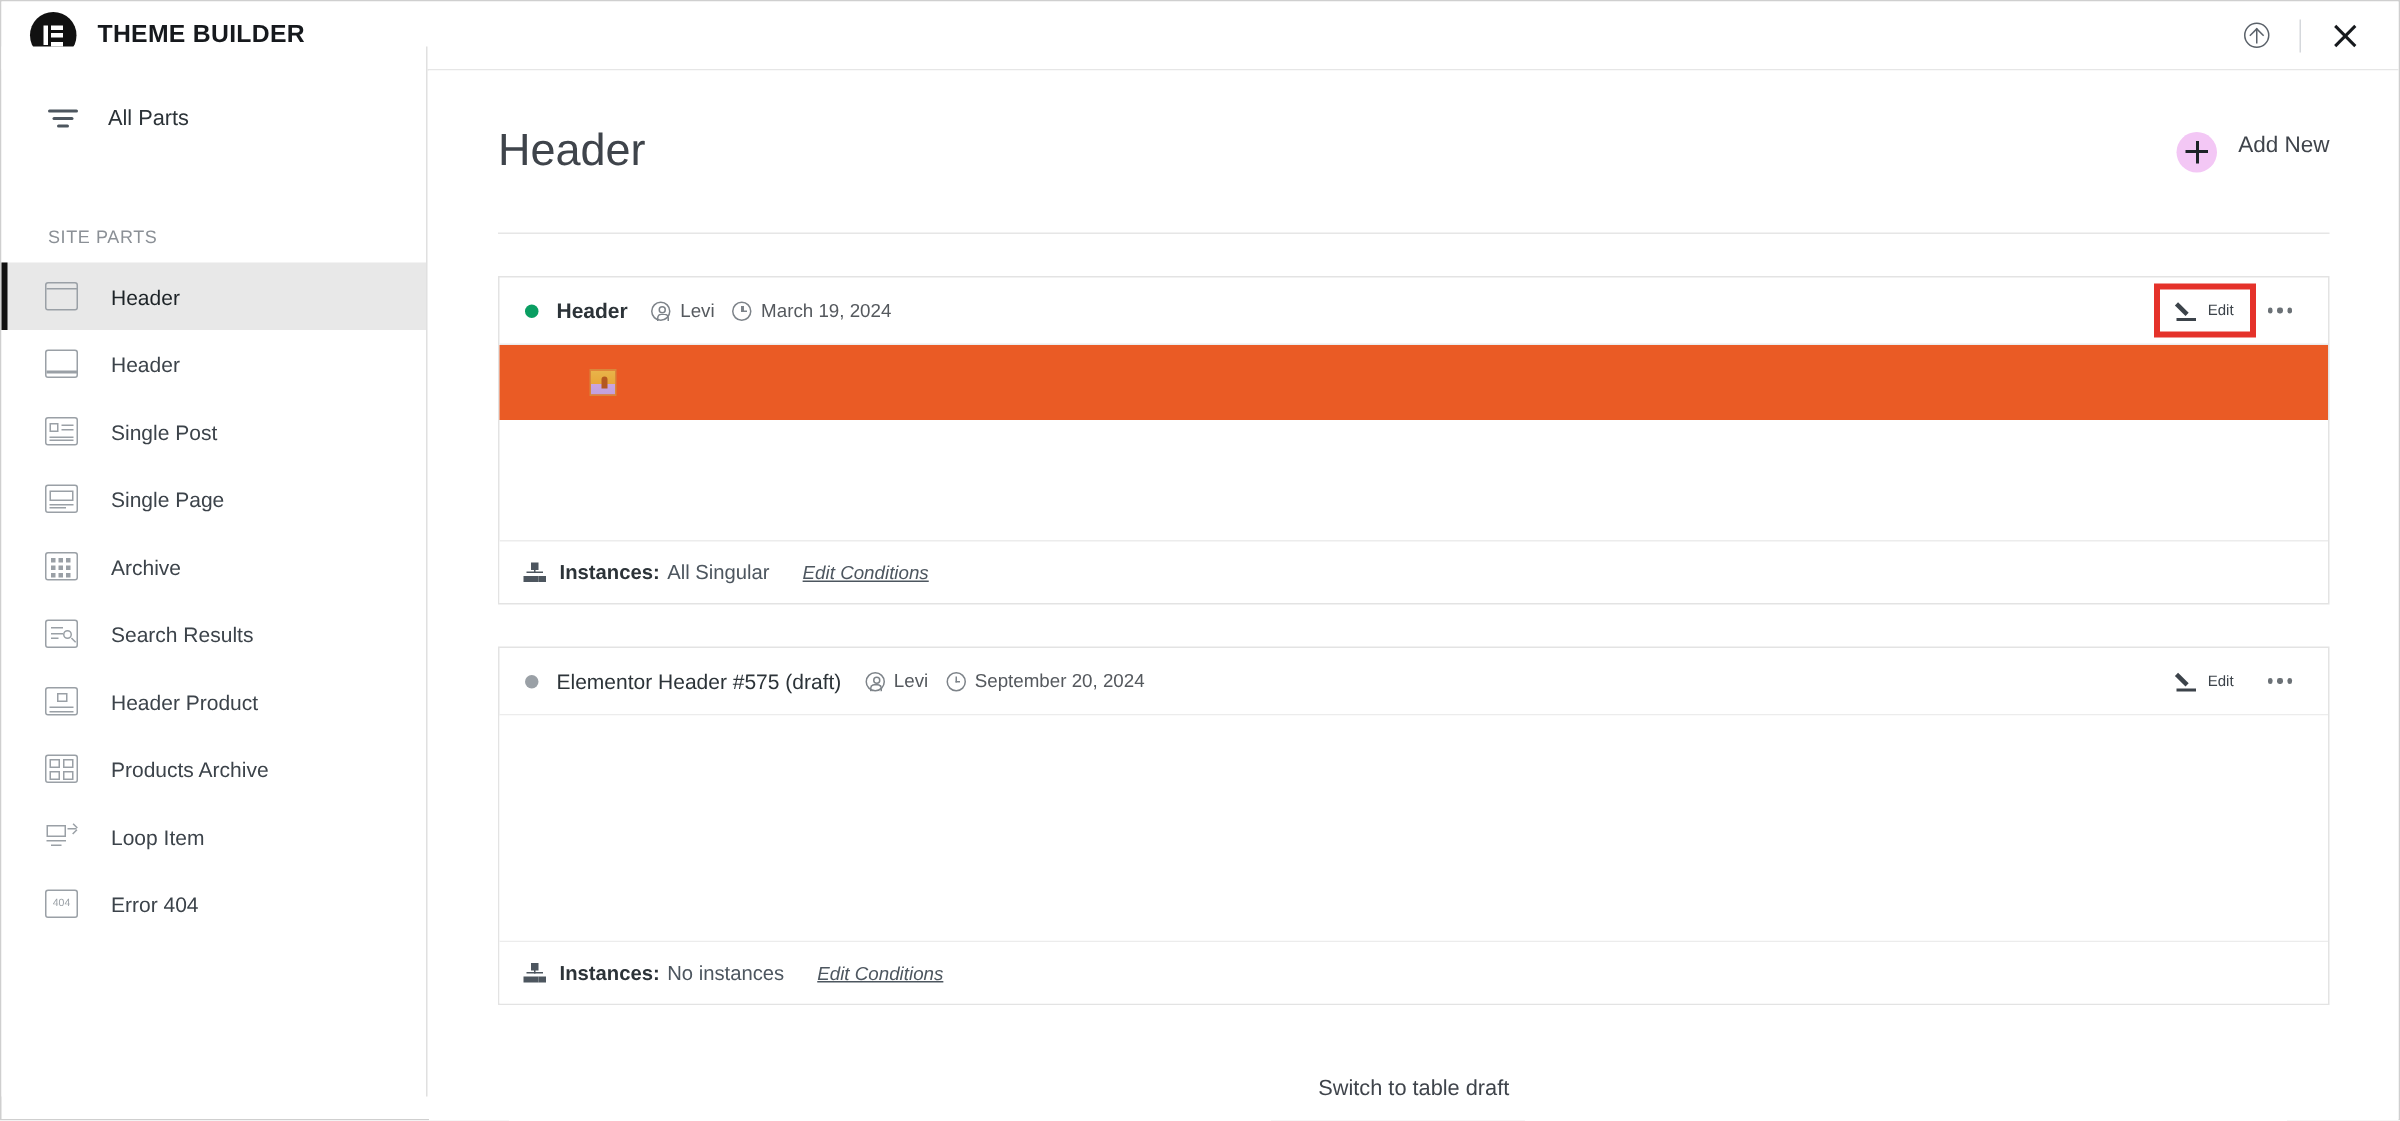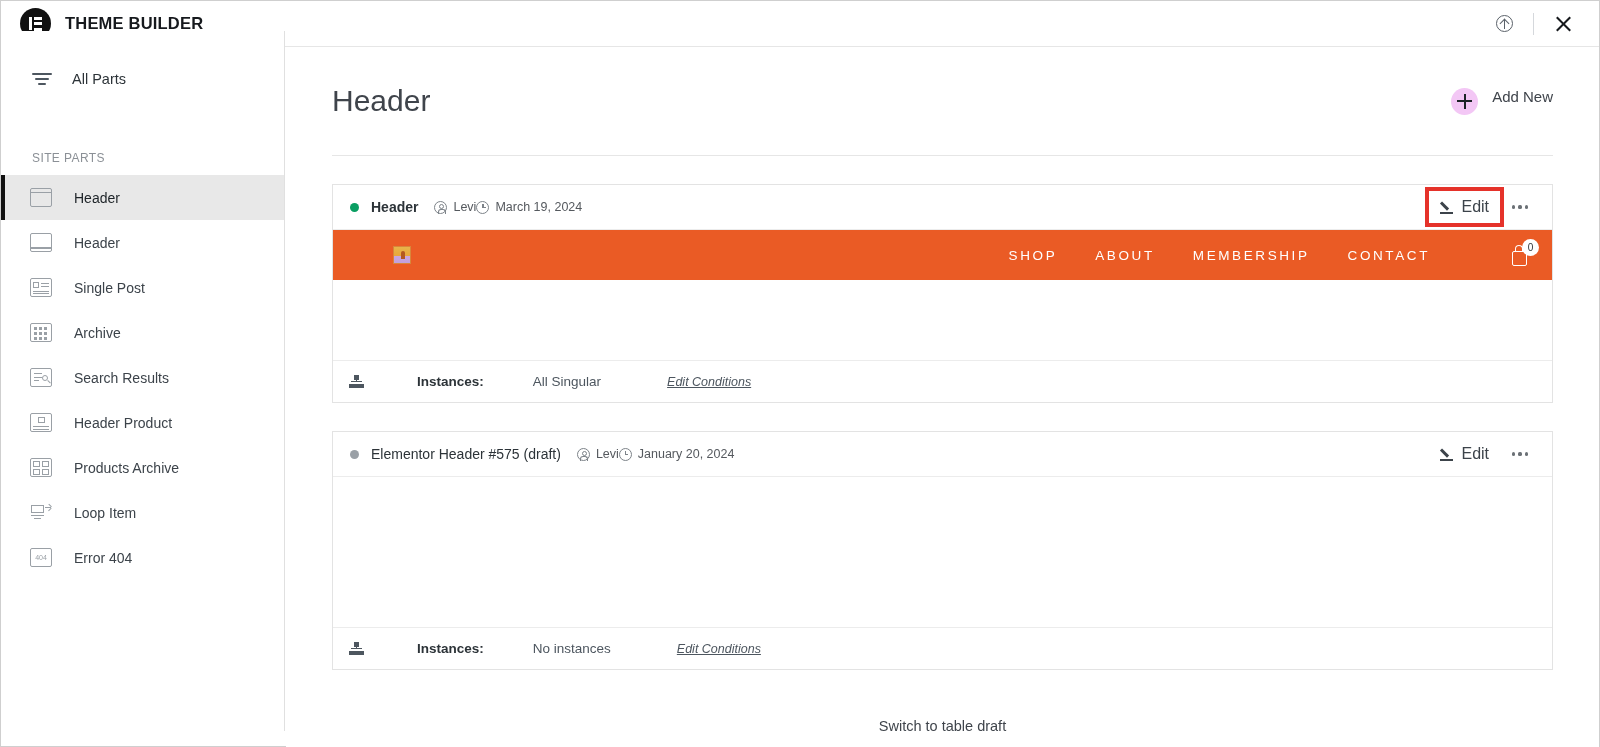--- a/index.html
+++ b/index.html
@@ -192,21 +192,21 @@
     margin-top: 28px;
   }
   .card-head {
     display: flex; align-items: center; height: 45px;
     padding: 0 12px 0 17px;
     border-bottom: 1px solid #ececec;
   }
   .status-dot { width: 9px; height: 9px; border-radius: 50%; margin-right: 12px; flex:0 0 auto;}
   .card-name { font-size: 14px; color: #2c3338; margin-right: 16px; white-space: nowrap;}
   .card-name.pub { font-weight: bold; }
-  .meta { display: flex; align-items: center; gap: 6px; margin-right: 0; }
+  .meta { display: flex; align-items: center; gap: 6px; margin-right: 12px; }
   .meta-text { font-size: 12.5px; color: #55595e; white-space: nowrap; }
   .user-ico {
     width: 13px; height: 13px; border: 1.2px solid #7d8389; border-radius: 50%;
     position: relative; flex: 0 0 auto;
   }
   .user-ico::before {
     content:""; position:absolute; left:4px; top:2px;
     width:3px; height:3px; border:1.1px solid #7d8389; border-radius:50%;
   }
   .user-ico::after {
@@ -236,21 +236,21 @@
   .pencil { width: 14px; height: 14px; position: relative; flex:0 0 auto;}
   .pencil::before {
     content:""; position:absolute; left:2.5px; top:1px;
     width: 3.2px; height: 10px; background: #3c434a;
     transform: rotate(-45deg); transform-origin: center;
   }
   .pencil::after {
     content:""; position:absolute; left:0px; bottom:0px;
     width: 13px; height: 1.6px; background: #3c434a;
   }
-  .edit-label { font-size: 16px; color: #3c434a; }
+  .edit-label { font-size: 10px; color: #3c434a; }
   .dots { padding: 8px 12px; display: flex; gap: 3.2px; cursor: pointer; }
   .dots i { width: 3.2px; height: 3.2px; border-radius: 50%; background: #6b7176; display:block;}
 
   .card-body { position: relative; }
   .preview-wrap { height: 130px; }
 
   
   .orange-bar {
     height: 50px; background: #ea5b25;
     display: flex; align-items: center; padding: 0 20px 0 60px;
@@ -287,21 +287,20 @@
     width: 17px; height: 17px; border-radius: 50%; background: #fff;
     color: #2c3338; font-size: 10px;
     display: flex; align-items: center; justify-content: center;
   }
   .blank-preview { height: 150px; background: #fff; }
 
   .card-foot {
     display: flex; align-items: center; height: 42px;
     padding-left: 16px; border-top: 1px solid #ececec;
     background: #fff;
-    gap: 44px;
   }
   .sitemap-ico { width: 15px; height: 13px; position: relative; margin-right: 9px; flex:0 0 auto;}
   .sitemap-ico span { position: absolute; background: #4d565f; display:block; }
   .sitemap-ico span:nth-child(1){ left:5px; top:0; width:5px; height:4.5px;}
   .sitemap-ico span:nth-child(2){ left:0px; top:8.5px; width:4.5px; height:4.5px;}
   .sitemap-ico span:nth-child(3){ left:5.2px; top:8.5px; width:4.5px; height:4.5px;}
   .sitemap-ico span:nth-child(4){ left:10.4px; top:8.5px; width:4.5px; height:4.5px;}
   .sitemap-ico span:nth-child(5){ left:2px; top:6.2px; width:11px; height:1.2px;}
   .sitemap-ico span:nth-child(6){ left:7px; top:4.4px; width:1.2px; height:2.4px;}
   .inst-label { font-size: 13.5px; color: #2c3338; font-weight: bold; margin-right: 5px; }
@@ -370,20 +369,28 @@
       <div class="np-ico np-post">
           <span></span>
           <span></span>
           <span></span>
           <span></span>
           <span></span>
         </div>
       <div class="nav-label">Single Post</div>
     </div>
     <div class="nav-item">
+      <div class="np-ico np-page">
+          <span></span>
+          <span></span>
+          <span></span>
+        </div>
+      <div class="nav-label">Single Page</div>
+    </div>
+    <div class="nav-item">
       <div class="np-ico np-grid">
           <span></span>
           <span></span>
           <span></span>
           <span></span>
           <span></span>
           <span></span>
           <span></span>
           <span></span>
           <span></span>
@@ -469,31 +476,20 @@
                 <i></i>
                 <i></i>
                 <i></i>
               </div>
           </div>
         </div>
 
         <div class="card-body preview-wrap">
           <div class="orange-bar">
             <div class="logo-thumb"></div>
-            <div class="nav-links">
-              <div class="nav-link">SHOP</div>
-              <div class="nav-link">ABOUT</div>
-              <div class="nav-link">MEMBERSHIP</div>
-              <div class="nav-link">CONTACT</div>
-              <div class="cart">
-                <div class="bag-handle"></div>
-                <div class="bag"></div>
-                <div class="cart-badge">0</div>
-              </div>
-            </div>
           </div>
         </div>
 
         <div class="card-foot">
           <div class="sitemap-ico">
               <span></span>
               <span></span>
               <span></span>
               <span></span>
               <span></span>
@@ -508,21 +504,21 @@
       <div class="card">
         <div class="card-head">
           <div class="status-dot" style="background:#9aa0a6"></div>
           <div class="card-name">Elementor Header #575 (draft)</div>
           <div class="meta">
             <div class="user-ico"></div>
             <div class="meta-text">Levi</div>
           </div>
           <div class="meta">
             <div class="clock-ico"></div>
-            <div class="meta-text">January 20, 2024</div>
+            <div class="meta-text">September 20, 2024</div>
           </div>
           <div class="card-actions">
             <div class="edit-btn">
               <div class="pencil"></div>
               <div class="edit-label">Edit</div>
             </div>
             <div class="dots">
                 <i></i>
                 <i></i>
                 <i></i>

